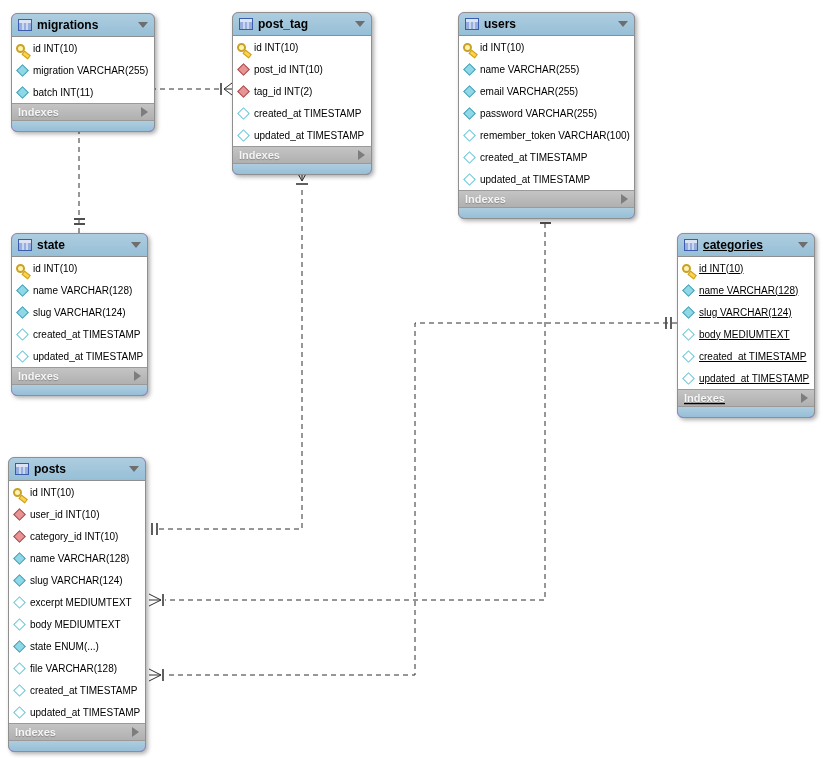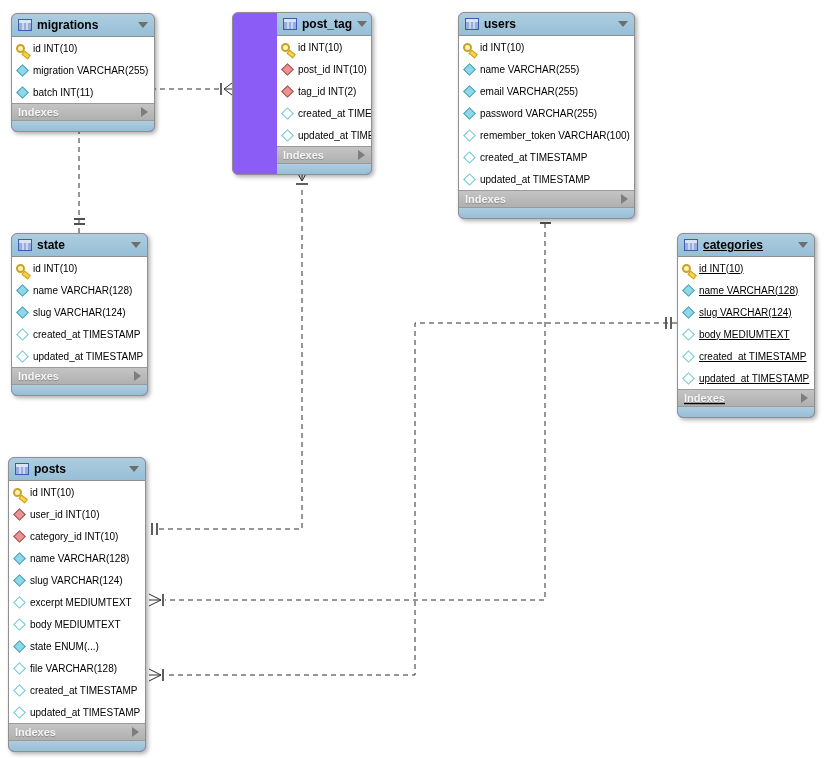--- a/index.html
+++ b/index.html
@@ -45,21 +45,21 @@
     display:flex;align-items:center;padding:0 6px;
     border-top:1px solid #9a9a9a;
   }
   .tindexes span.lbl{font-size:11px;font-weight:bold;color:#f5f5f5;flex:1 1 auto;
     text-shadow:0 1px 1px rgba(0,0,0,.25);}
   .iarrow{flex:none;width:0;height:0;border-top:5px solid transparent;
     border-bottom:5px solid transparent;border-left:7px solid #7d7d7d;}
   .tfoot{height:10px;background:linear-gradient(#aecddf,#96bfd7);border-top:1px solid #9a9a9a;}
   
   .t-migrations{left:11px;top:13px;width:144px;}
-  .t-post_tag{left:232px;top:12px;width:140px;padding-left:44px;}
+  .t-post_tag{left:232px;top:12px;width:140px;}
   .t-users{left:458px;top:12px;width:177px;}
   .t-tags{left:11px;top:233px;width:137px;}
   .t-categories{left:677px;top:233px;width:138px;text-decoration:underline;}
   .t-posts{left:8px;top:457px;width:138px;}
 </style>
 </head>
 <body>
 
 <svg id="wires">
 

